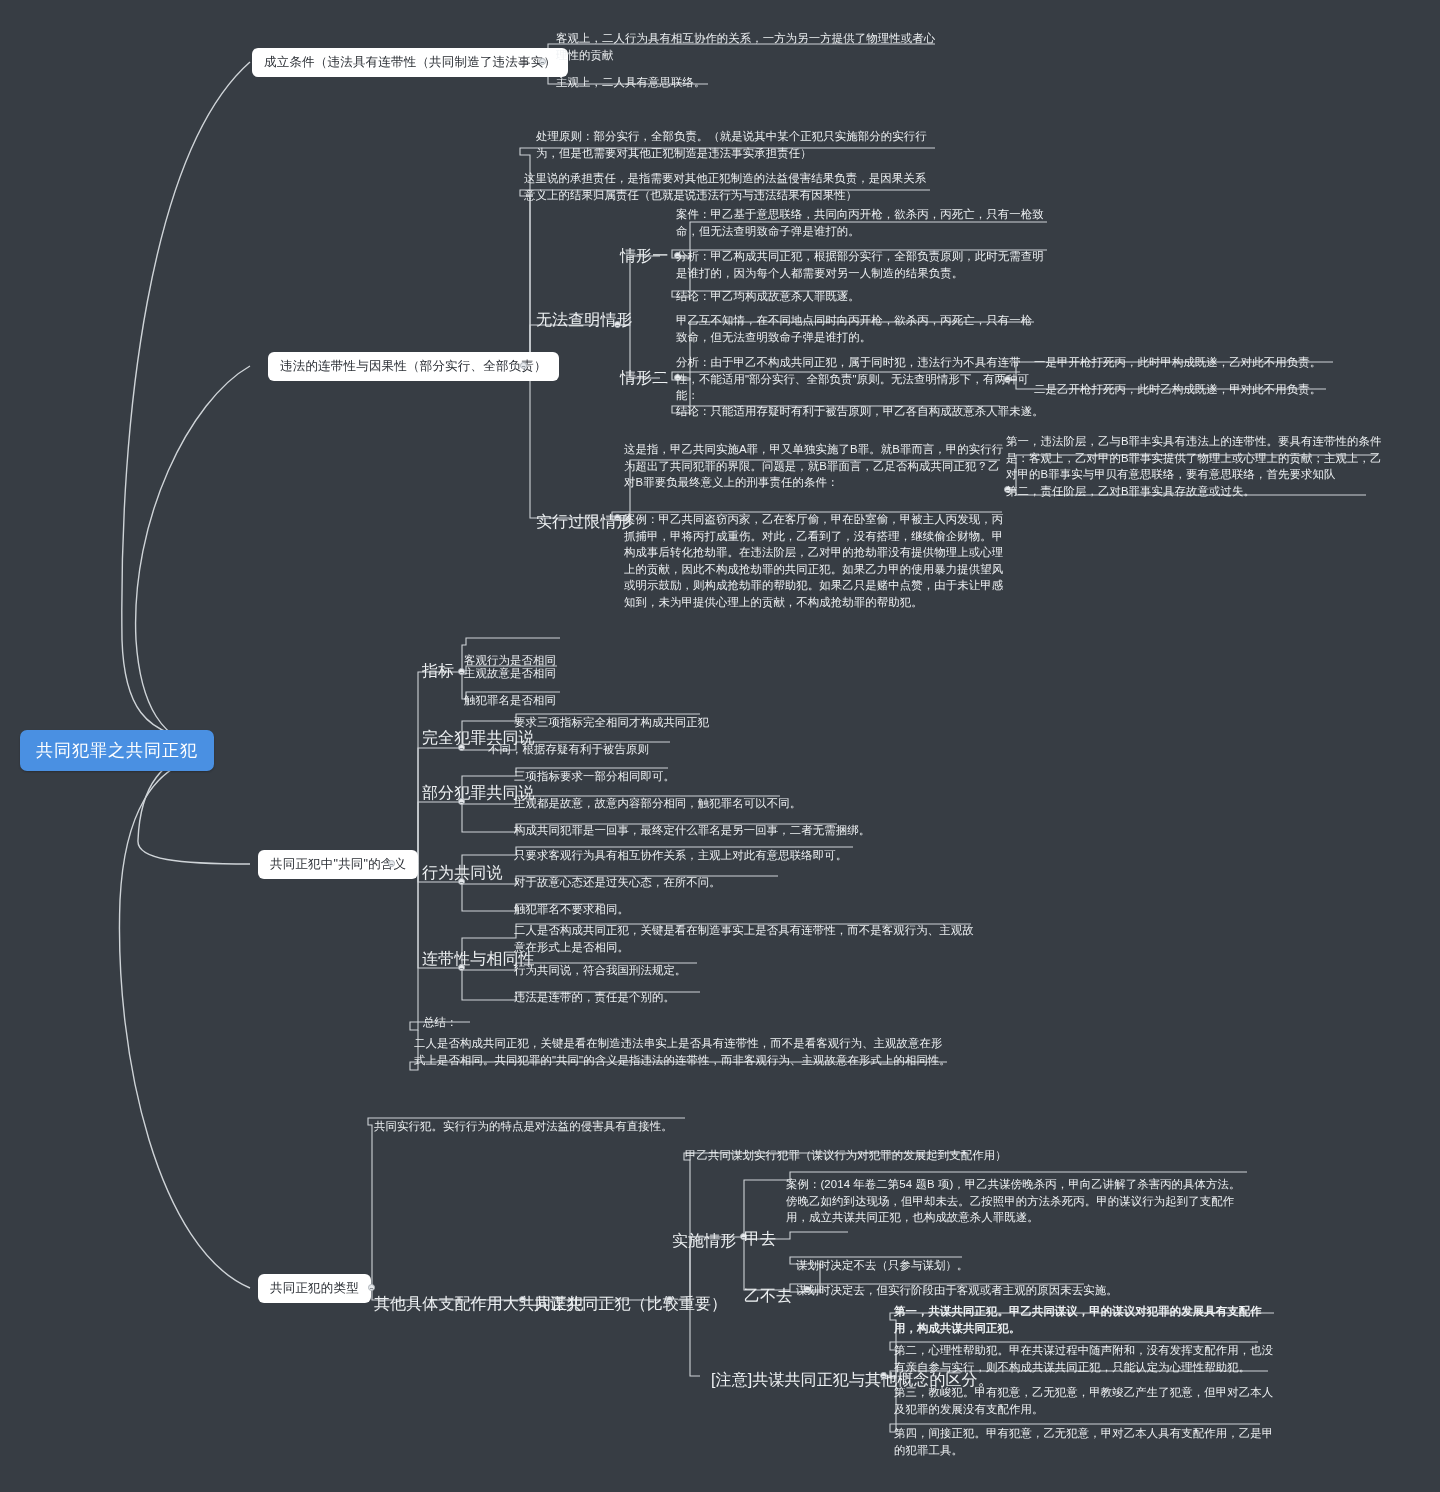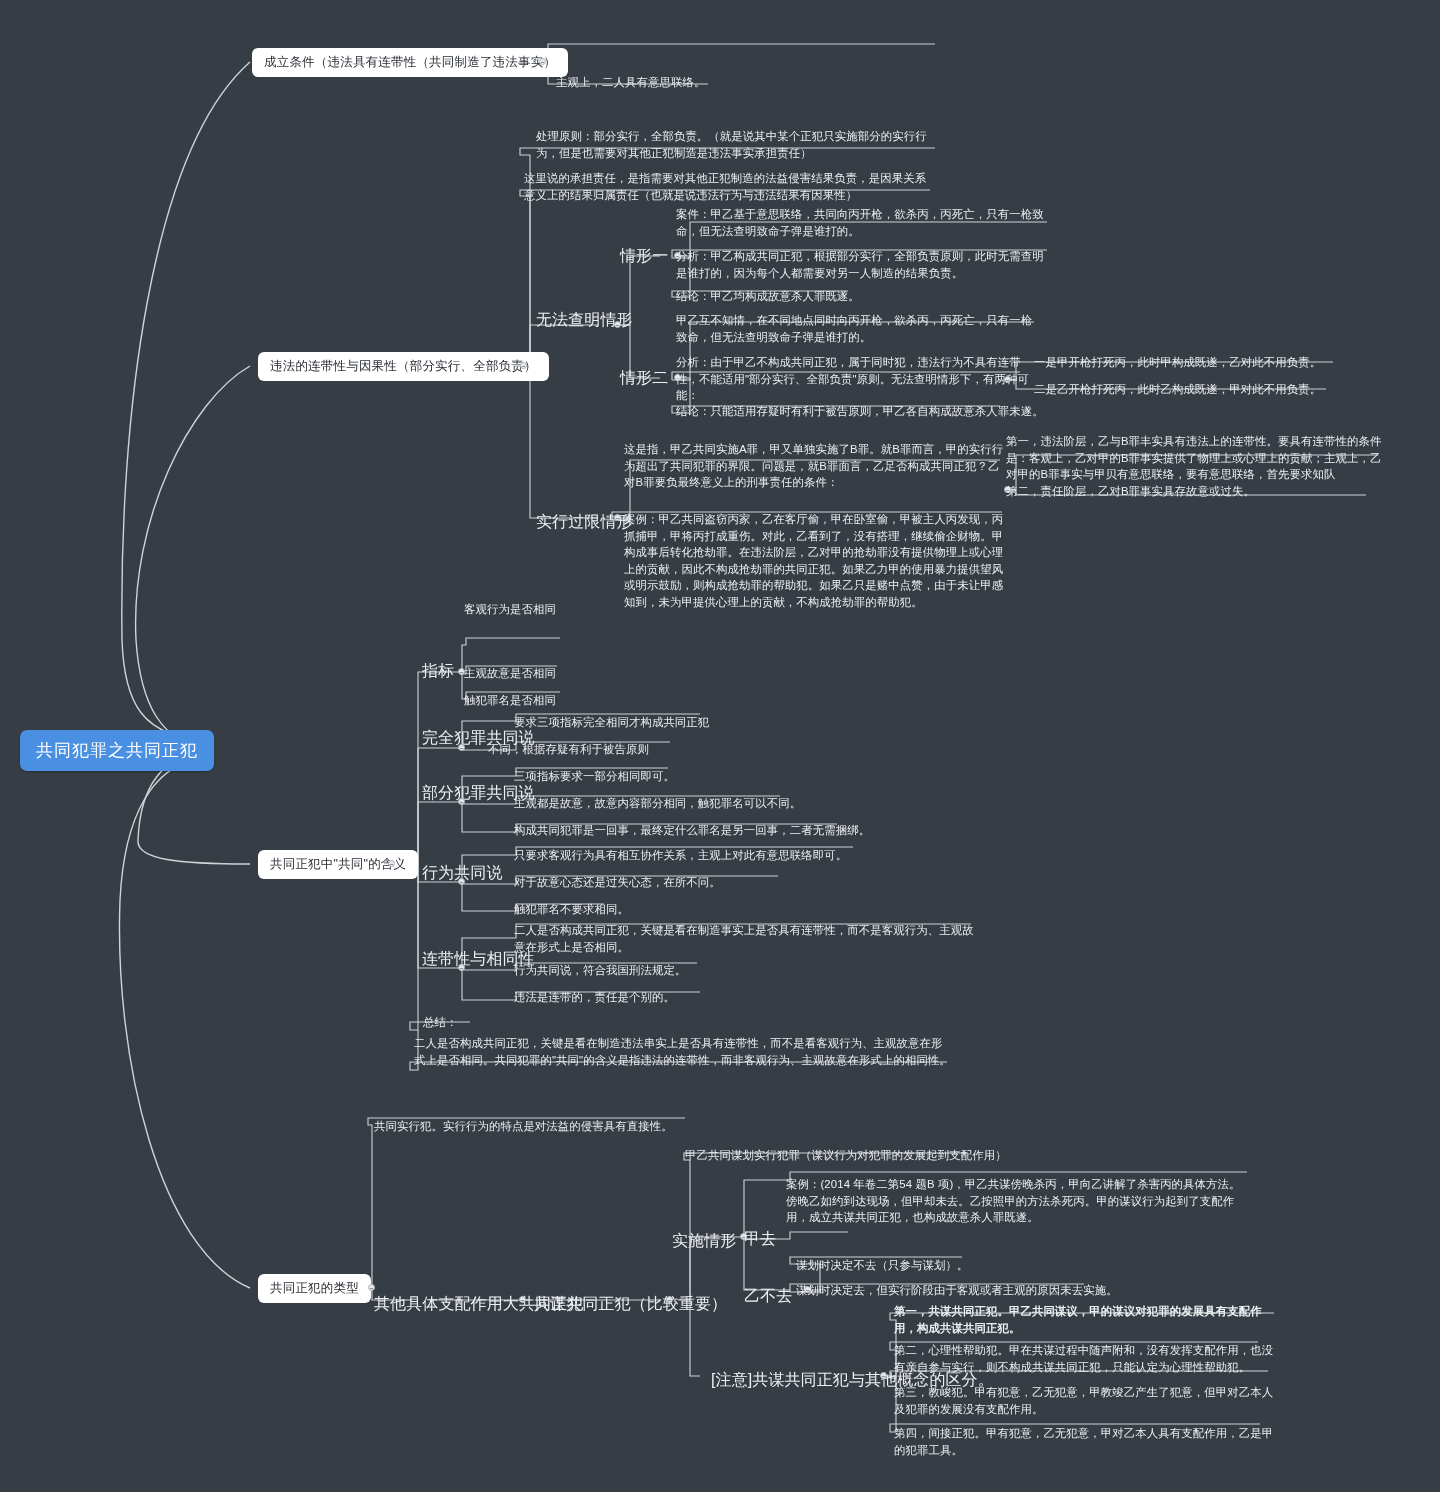--- a/index.html
+++ b/index.html
@@ -155,23 +155,24 @@
     <path d="M896,1376 L896,1350 L890,1350 L890,1342 L1258,1342"></path>
     <path d="M896,1376 L896,1378 L890,1378 L890,1371 L1268,1371"></path>
     <path d="M896,1376 L896,1432 L890,1432 L890,1424 L1260,1424"></path>
   </svg>
 
   <div class="node root" style="left:20px;top:730px;">共同犯罪之共同正犯</div>
 
   <div class="node l1" style="left:252px;top:48px;">成立条件（违法具有连带性（共同制造了违法事实）</div>
   <div class="dot" style="left:539px;top:58px;"></div>
 
+  <div class="node txt" style="left:556px;top:30px;width:382px;">客观上，二人行为具有相互协作的关系，一方为另一方提供了物理性或者心理性的贡献</div>
   <div class="node txt nowrap" style="left:556px;top:74px;">主观上，二人具有意思联络。</div>
 
-  <div class="node l1" style="left:258px;top:352px;">违法的连带性与因果性（部分实行、全部负责）</div>
+  <div class="node l1" style="left:268px;top:352px;">违法的连带性与因果性（部分实行、全部负责）</div>
   <div class="dot" style="left:520px;top:362px;"></div>
 
   <div class="node txt" style="left:536px;top:128px;width:405px;">处理原则：部分实行，全部负责。（就是说其中某个正犯只实施部分的实行行为，但是也需要对其他正犯制造是违法事实承担责任）</div>
   <div class="node txt" style="left:524px;top:170px;width:410px;">这里说的承担责任，是指需要对其他正犯制造的法益侵害结果负责，是因果关系意义上的结果归属责任（也就是说违法行为与违法结果有因果性）</div>
 
   <div class="node lbl" style="left:536px;top:310px;">无法查明情形</div>
   <div class="dot" style="left:614px;top:321px;"></div>
 
   <div class="node lbl" style="left:620px;top:246px;">情形一</div>
   <div class="dot" style="left:674px;top:252px;"></div>
@@ -196,21 +197,21 @@
 
   <div class="dot" style="left:1004px;top:486px;"></div>
   <div class="node txt" style="left:1006px;top:433px;width:378px;">第一，违法阶层，乙与B罪丰实具有违法上的连带性。要具有连带性的条件是：客观上，乙对甲的B罪事实提供了物理上或心理上的贡献；主观上，乙对甲的B罪事实与甲贝有意思联络，要有意思联络，首先要求知队</div>
   <div class="node txt nowrap" style="left:1006px;top:483px;">第二，责任阶层，乙对B罪事实具存故意或过失。</div>
 
   <div class="node l1" style="left:258px;top:850px;">共同正犯中"共同"的含义</div>
   <div class="dot" style="left:388px;top:860px;"></div>
 
   <div class="node lbl" style="left:422px;top:661px;">指标</div>
   <div class="dot" style="left:458px;top:668px;"></div>
-  <div class="node txt nowrap" style="left:464px;top:601px;">客观行为是否相同</div>
+  <div class="node txt nowrap" style="left:464px;top:652px;">客观行为是否相同</div>
   <div class="node txt nowrap" style="left:464px;top:665px;">主观故意是否相同</div>
   <div class="node txt nowrap" style="left:464px;top:692px;">触犯罪名是否相同</div>
 
   <div class="node lbl" style="left:422px;top:728px;">完全犯罪共同说</div>
   <div class="dot" style="left:458px;top:744px;"></div>
   <div class="node txt nowrap" style="left:514px;top:714px;">要求三项指标完全相同才构成共同正犯</div>
   <div class="node txt nowrap" style="left:488px;top:741px;">不同，根据存疑有利于被告原则</div>
 
   <div class="node lbl" style="left:422px;top:783px;">部分犯罪共同说</div>
   <div class="dot" style="left:458px;top:798px;"></div>

